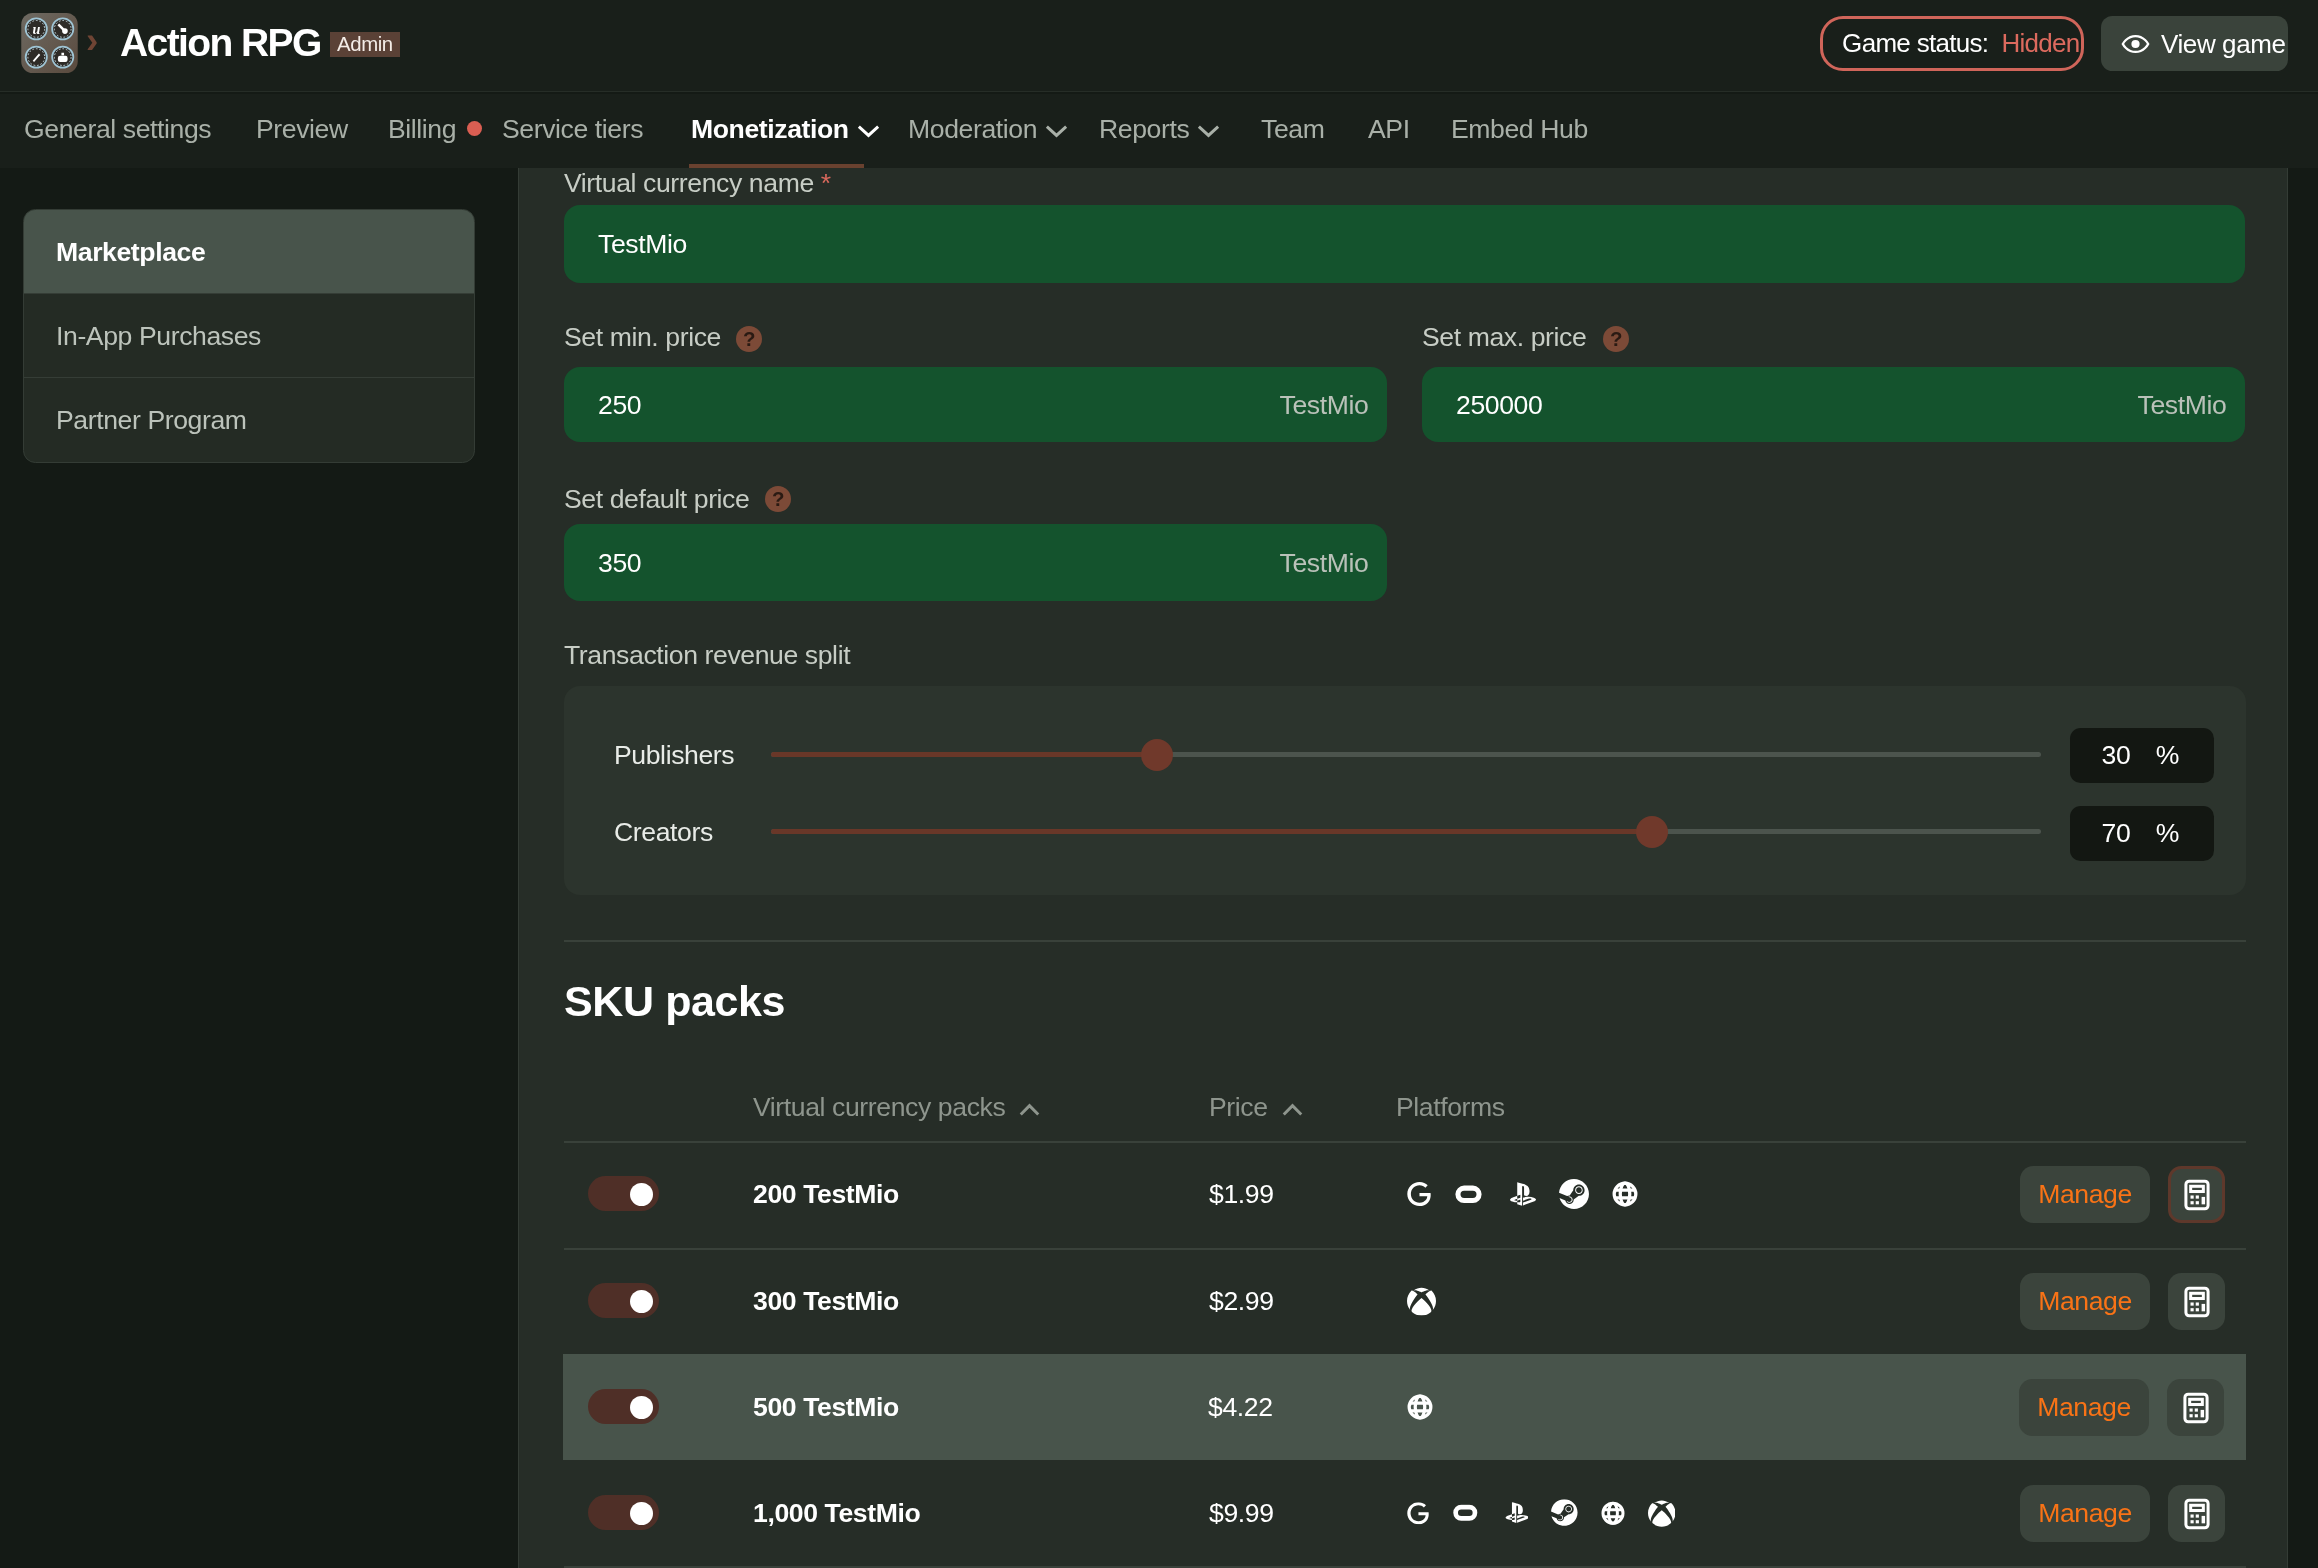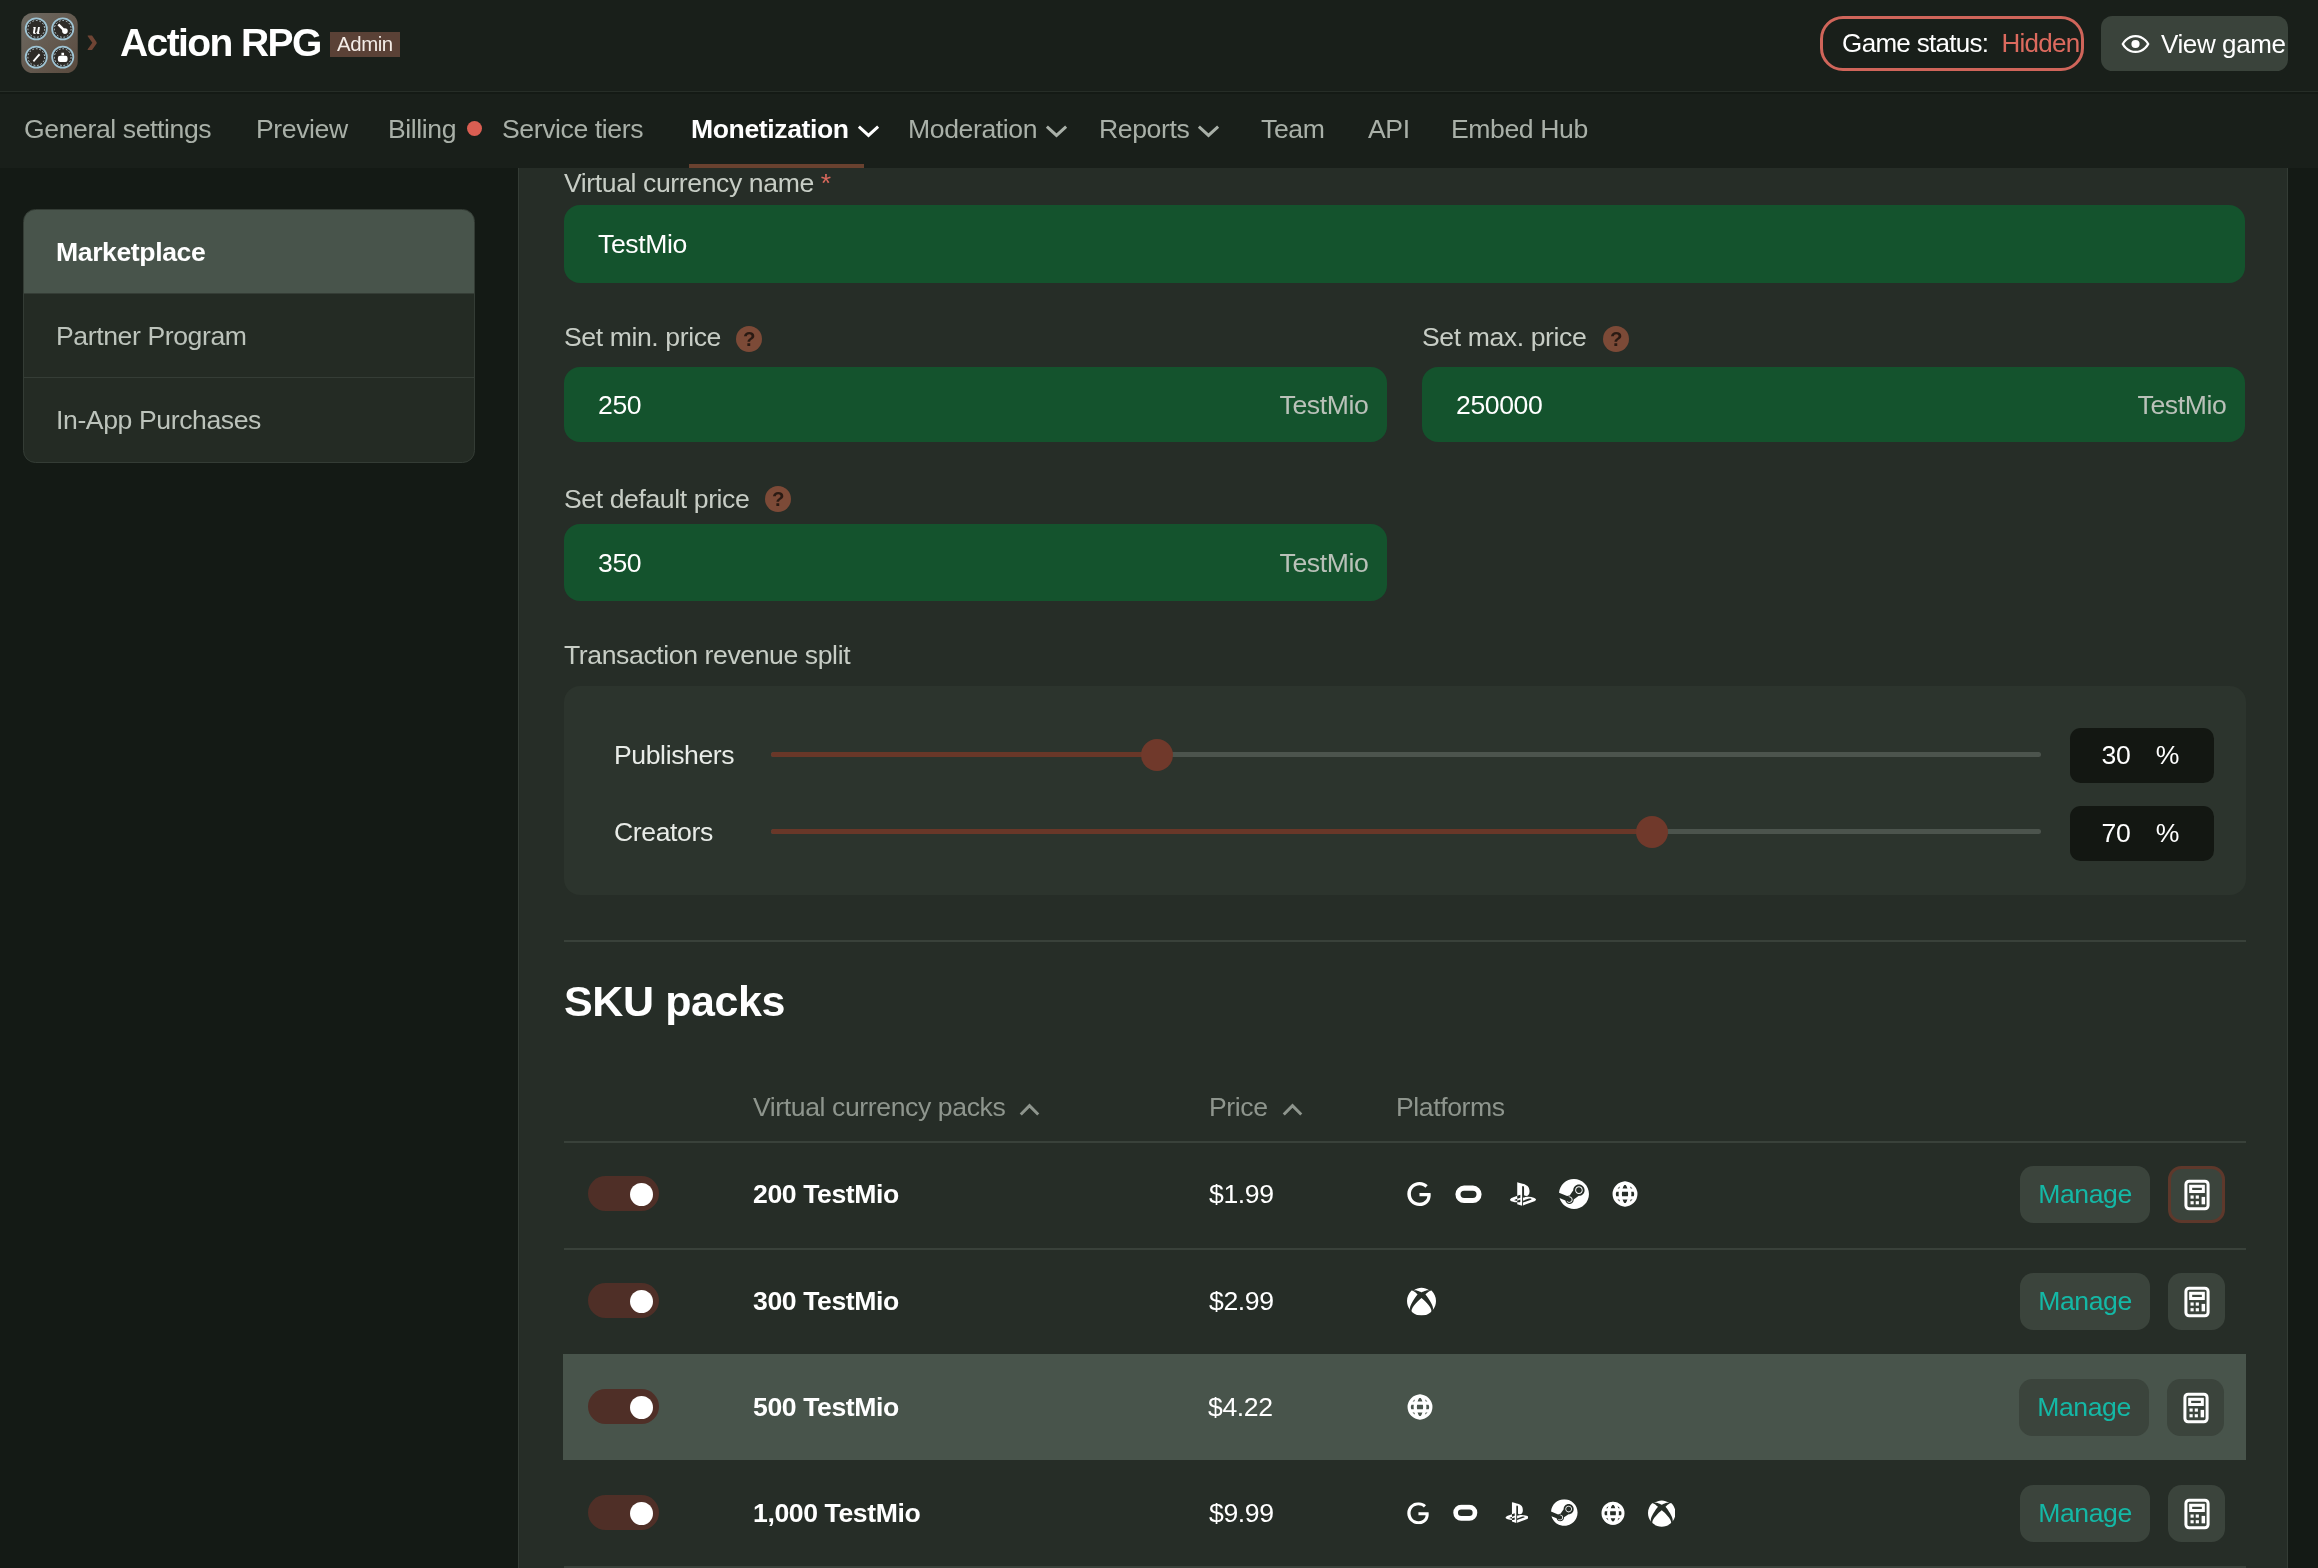--- a/index.html
+++ b/index.html
@@ -56,21 +56,21 @@
 #skuhead { position:absolute; left:45px; top:809px; color:#fff; font-size:43px; font-weight:700; }
 .th { position:absolute; color:#8e958d; font-size:26.6px; }
 .sortchev { display:inline-block; margin-left:14px; }
 .row { position:absolute; left:0; width:1770px; height:106px; }
 .row.hl { background:#48544b; left:44px; width:1683px;padding-left:24px; }
 .toggle { position:absolute; left:69px; top:50%; margin-top:-17.7px; width:71px; height:35px; border-radius:17.7px; background:#4f2f27; }
 .toggle .dot { position:absolute; right:6.2px; top:6.2px; width:23px; height:23px; border-radius:50%; background:#fff; }
 .rname { position:absolute; left:234px; top:50%; transform:translateY(-50%); color:#fff; font-size:26.6px; font-weight:700; }
 .rprice { position:absolute; left:690px; top:50%; transform:translateY(-50%); color:#fff; font-size:26.6px; }
 .plats { position:absolute; left:888px; top:50%; transform:translateY(-50%); display:flex; align-items:center; gap:23px; }
-.manage { position:absolute; left:1501px; top:50%; margin-top:-28px; width:130px; height:57px; background:#3b443c; border-radius:13.3px; color:#14b8a6; font-size:26.6px; text-align:center; line-height:57px; }
+.manage { position:absolute; left:1501px; top:50%; margin-top:-28px; width:130px; height:57px; background:#3b443c; border-radius:13.3px; color:#f97316; font-size:26.6px; text-align:center; line-height:57px; }
 .calc { position:absolute; left:1649px; top:50%; margin-top:-28px; width:57px; height:57px; background:#3b443c; border-radius:13.3px; }
 .calc.focus { border:3.5px solid #5e382b; }
 .calc svg { position:absolute; left:50%; top:50%; transform:translate(-50%,-50%); }
 </style>
 </head>
 <body>
 
 <div id="header">
   <svg id="logo" width="57" height="60" viewBox="0 0 64 68">
     <defs>
@@ -128,22 +128,22 @@
         <path d="M2 3l11 10L24 3"></path>
       </svg></div>
   <div class="navitem" style="left:1261px">Team</div>
   <div class="navitem" style="left:1368px">API</div>
   <div class="navitem" style="left:1451px">Embed Hub</div>
   <div id="navline"></div>
 </div>
 
 <div id="sidepanel">
   <div class="siderow active">Marketplace</div>
+  <div class="siderow">In-App Purchases</div>
   <div class="siderow">Partner Program</div>
-  <div class="siderow">In-App Purchases</div>
 </div>
 
 <div id="content">
   <div class="label" style="left:45px; top:0px;">Virtual currency name <span class="star">*</span></div>
   <div class="input" style="left:45px; top:37px; width:1681px; height:78px;">
       <span class="val">TestMio</span>
     </div>
 
   <div class="label" style="left:45px; top:154px;">Set min. price</div>
   <div class="help" style="left:217px; top:158px;">?</div>

